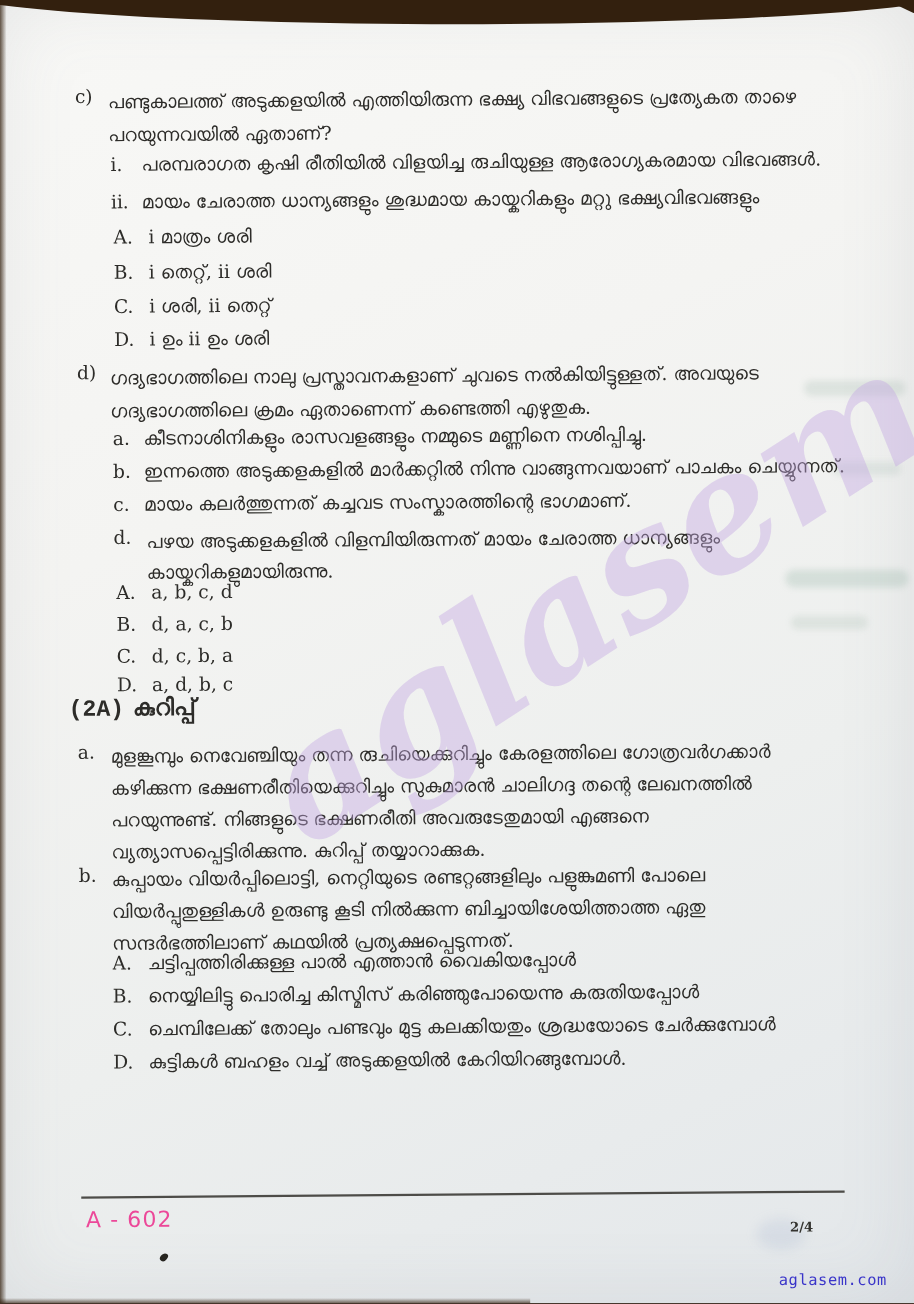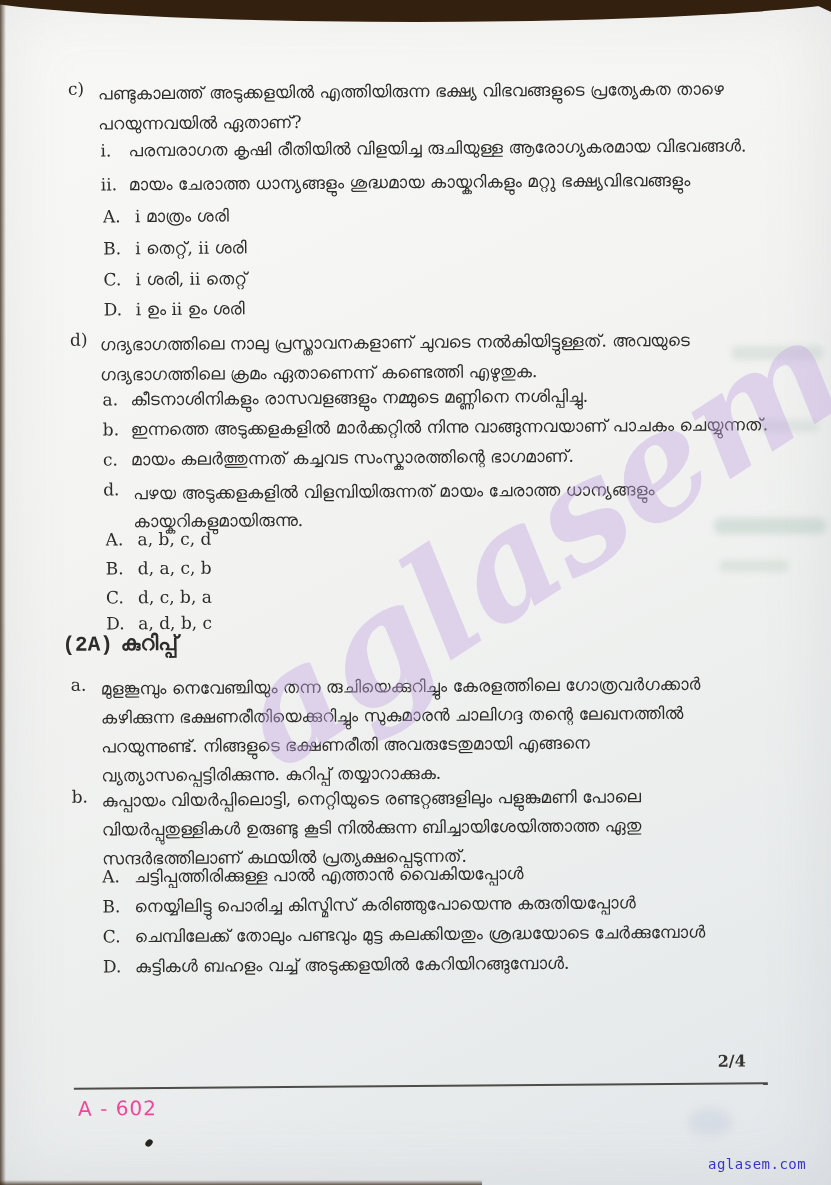--- a/index.html
+++ b/index.html
@@ -47,21 +47,21 @@
   .item { left:70px; width:706px; }
   .item .lbl { flex:0 0 30px; }
   .itext { line-height:29px; overflow:hidden; }
   .itext.l4 { max-height:116px; width:652px; }
   .itext.l3 { max-height:87px; width:672px; }
   .bopt { left:100px; width:668px; height:28px; white-space:nowrap; overflow:hidden; }
   .bopt .lbl { flex:0 0 32px; }
   .footer-line { position:absolute; left:70px; top:1085px; width:694px; height:2px; background:#4d4c48; }
   .footer-code { position:absolute; left:74px; top:1094px; font-size:20px; letter-spacing:1px;
                  font-family:"DejaVu Sans", sans-serif; color:#ec4899; }
-  .footer-page { position:absolute; left:714px; top:1054px; font-size:16px; font-weight:bold; color:#34332f; }
+  .footer-page { position:absolute; left:714px; top:1111px; font-size:12px; font-weight:bold; color:#34332f; }
   .credit { position:absolute; left:708px; top:1156px; z-index:4;
             font-family:"DejaVu Sans Mono", monospace; font-size:14px;
             color:#3a35c9; letter-spacing:0.5px; text-decoration:none; }
   .watermark {
     position:absolute; left:205px; top:498px; width:570px; z-index:3;
     text-align:center; transform:rotate(-33deg);
     font-family:"DejaVu Serif", serif; font-style:italic; font-weight:bold;
     font-size:148px; line-height:150px; color:rgba(196,168,226,0.42);
     pointer-events:none; user-select:none;
   }

